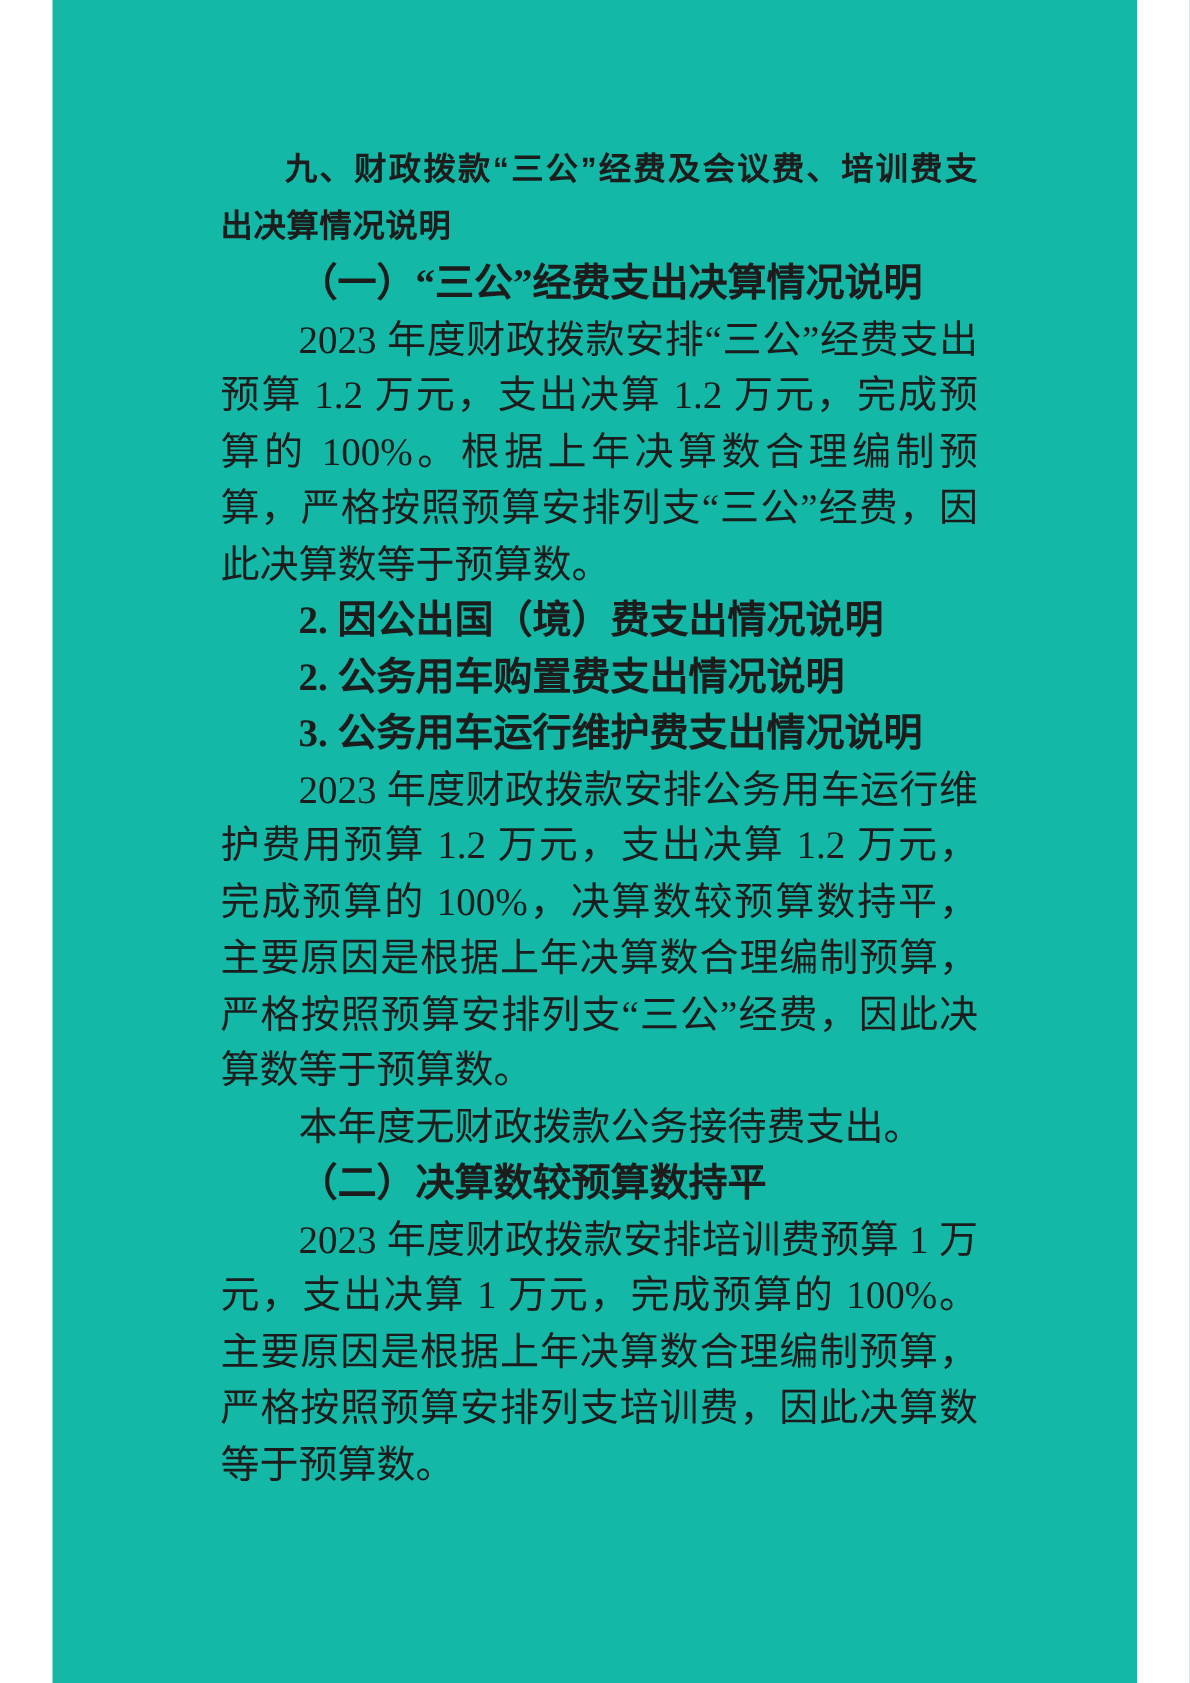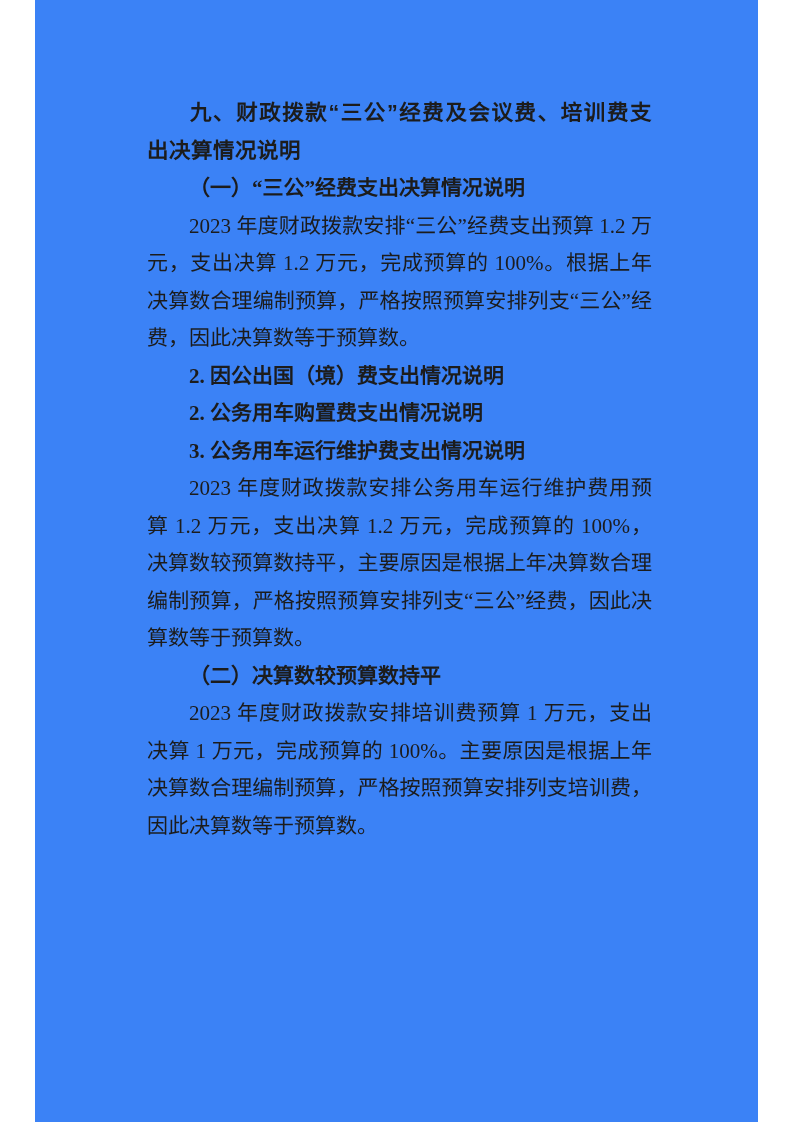--- a/index.html
+++ b/index.html
@@ -5,35 +5,35 @@
   html, body {
     margin: 0;
     padding: 0;
     background: #ffffff;
   }
   .page {
     position: relative;
     width: 723px;
     height: 1122px;
     margin: 0 auto;
-    background: #3b82f6;
+    background: #14b8a6;
     box-sizing: border-box;
     padding: 95px 106px 18px 112px;
     overflow: hidden;
     color: #1c1c1c;
     font-family: "Liberation Serif", "DejaVu Serif", serif;
     font-size: 21px;
     line-height: 37.5px;
   }
   .page p, .page h1, .page h2, .page h3 {
     margin: 0;
     padding: 0;
     text-indent: 2em;
     text-align: justify;
-    font-size: 21px;
+    font-size: 26px;
     font-weight: normal;
     line-height: 37.5px;
   }
   
   .h1 {
     font-family: "Liberation Sans", "DejaVu Sans", sans-serif;
     font-weight: 700 !important;
     font-size: 21.5px !important;
     letter-spacing: 0.5px;
   }
@@ -49,15 +49,16 @@
 <body>
 
 <div class="page">
   <h1 class="h1">九、财政拨款“三公”经费及会议费、培训费支出决算情况说明</h1>
   <h2 class="h2">（一）“三公”经费支出决算情况说明</h2>
   <p class="body-text">2023 年度财政拨款安排“三公”经费支出预算 1.2 万元，支出决算 1.2 万元，完成预算的 100%。根据上年决算数合理编制预算，严格按照预算安排列支“三公”经费，因此决算数等于预算数。</p>
   <h3 class="h3">2. 因公出国（境）费支出情况说明</h3>
   <h3 class="h3">2. 公务用车购置费支出情况说明</h3>
   <h3 class="h3">3. 公务用车运行维护费支出情况说明</h3>
   <p class="body-text">2023 年度财政拨款安排公务用车运行维护费用预算 1.2 万元，支出决算 1.2 万元，完成预算的 100%，决算数较预算数持平，主要原因是根据上年决算数合理编制预算，严格按照预算安排列支“三公”经费，因此决算数等于预算数。</p>
+  <p class="body-text">本年度无财政拨款公务接待费支出。</p>
   <h2 class="h2">（二）决算数较预算数持平</h2>
   <p class="body-text">2023 年度财政拨款安排培训费预算 1 万元，支出决算 1 万元，完成预算的 100%。主要原因是根据上年决算数合理编制预算，严格按照预算安排列支培训费，因此决算数等于预算数。</p>
 </div>
 
 </body></html>

